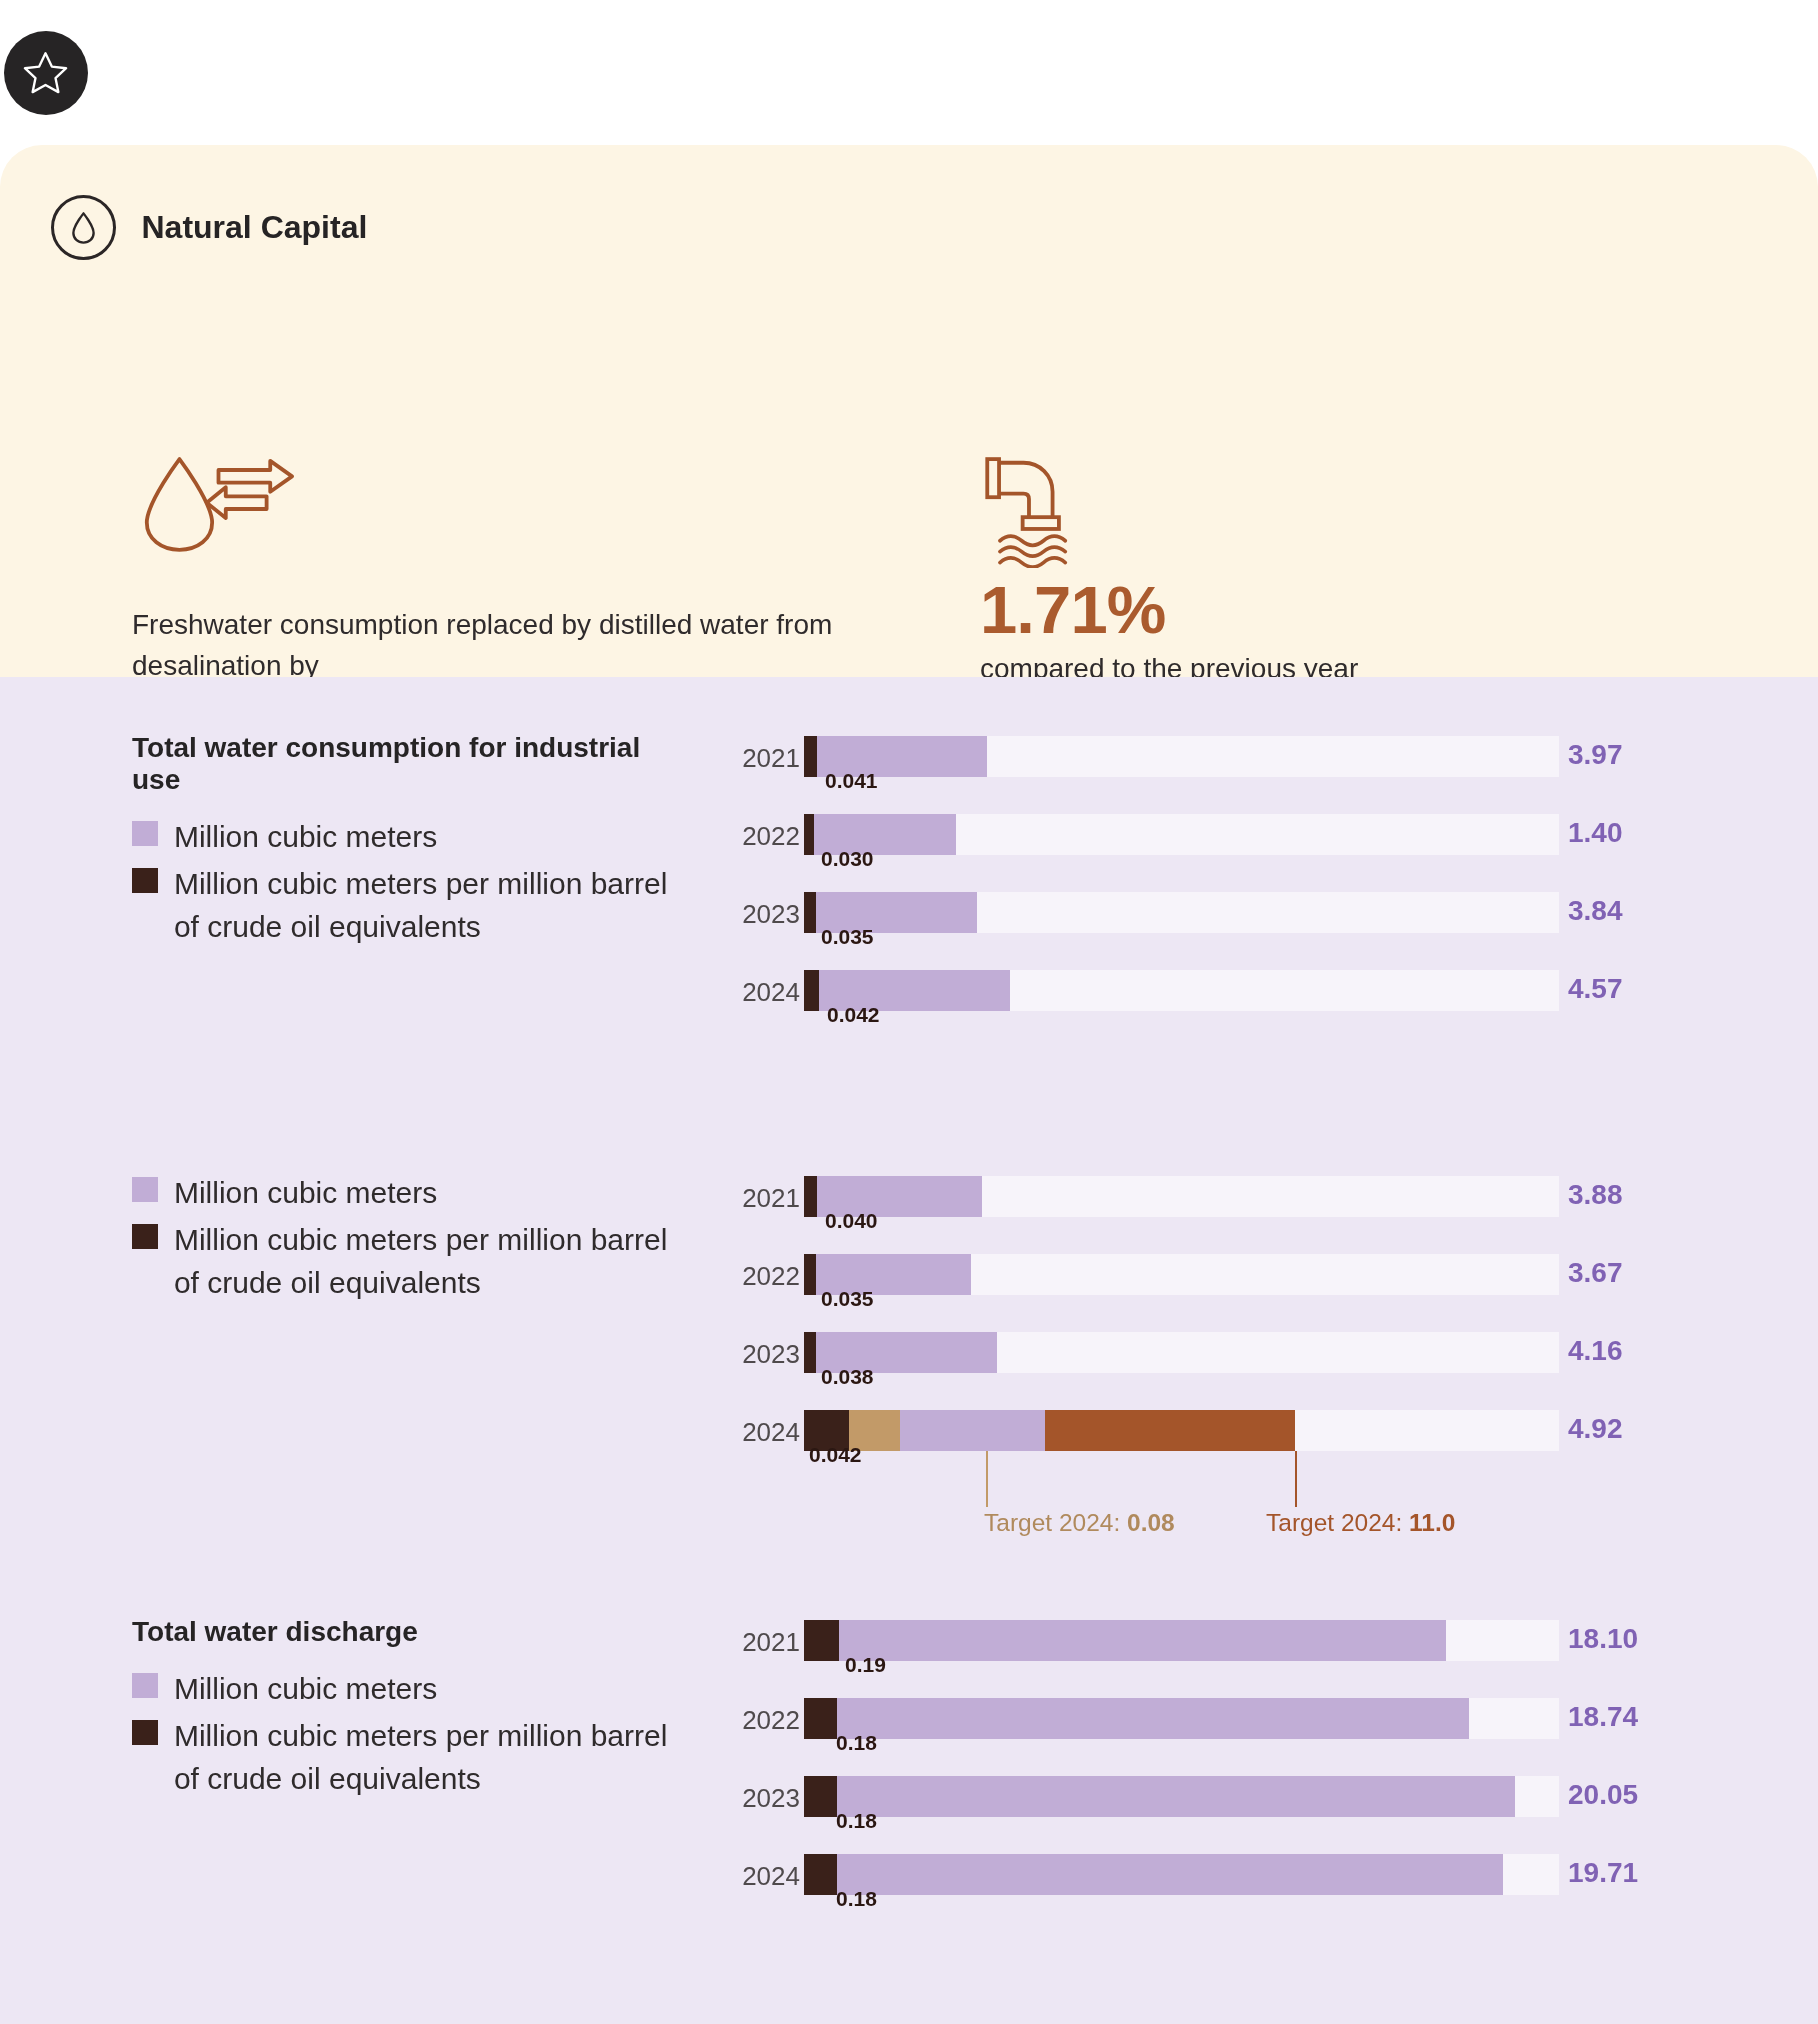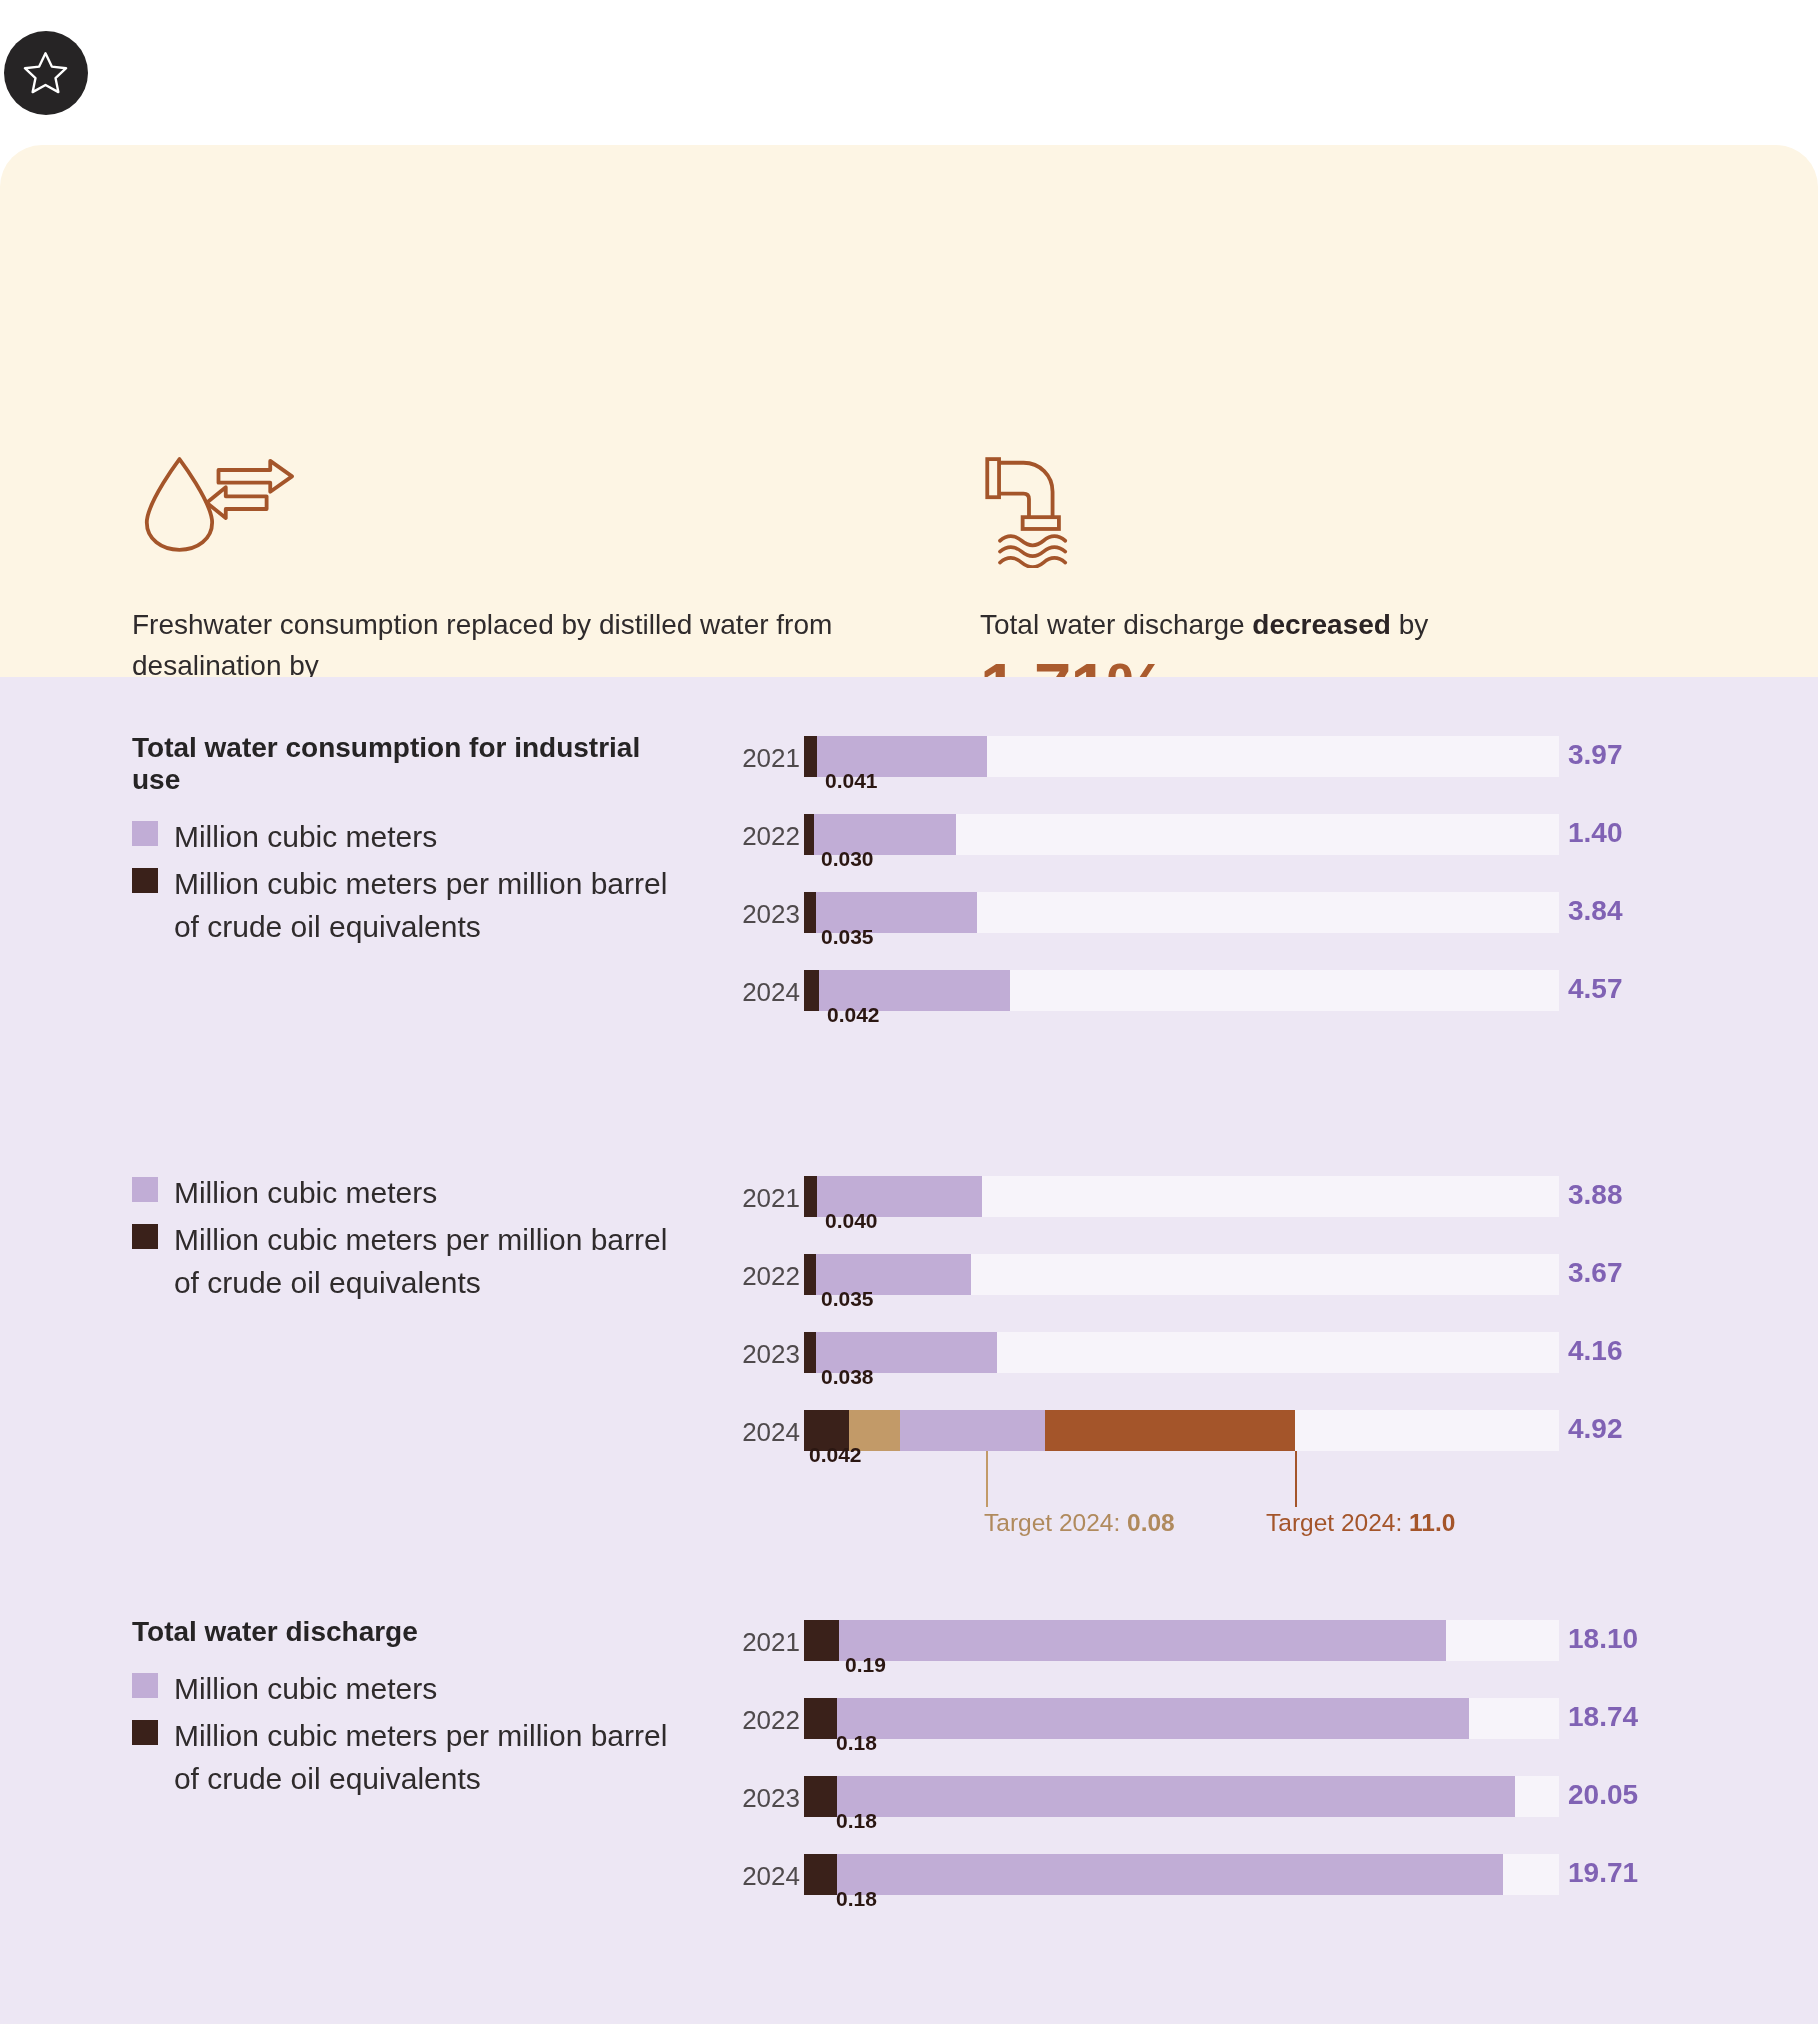--- a/index.html
+++ b/index.html
@@ -115,20 +115,28 @@
   <div class="header">
     <div class="star-badge">
       <svg width="49" height="49" viewBox="0 0 24 24">
         <polygon points="12,2.6 15.1,9.1 22.1,9.9 16.9,14.7 18.3,21.6 12,18.1 5.7,21.6 7.1,14.7 1.9,9.9 8.9,9.1" fill="none" stroke="#ffffff" stroke-width="1.15" stroke-linejoin="round"></polygon>
       </svg>
     </div>
   </div>
 
   <div class="cream-panel">
 
+    <div class="nc-head">
+      <div class="nc-circle">
+        <svg width="31" height="36" viewBox="0 0 26 32">
+          <path d="M13 3 C13 3 4 14.2 4 20.4 C4 25.4 8 29 13 29 C18 29 22 25.4 22 20.4 C22 14.2 13 3 13 3 Z" fill="none" stroke="#2b2626" stroke-width="2.1" stroke-linejoin="round"></path>
+        </svg>
+      </div>
+      <div class="nc-label">Natural Capital</div>
+    </div>
 
     <div class="kpi kpi-1">
       <div class="kpi-icon">
         <svg width="173" height="118" viewBox="0 0 190 130">
           <path d="M52 10 C52 10 16 58 16 80 C16 98 32 110 52 110 C72 110 88 98 88 80 C88 58 52 10 52 10 Z" fill="none" stroke="#A4552A" stroke-width="4.2" stroke-linejoin="round"></path>
           <path d="M95 22 L152 22 L152 12 L176 29 L152 46 L152 36 L95 36 Z" fill="none" stroke="#A4552A" stroke-width="4.2" stroke-linejoin="round"></path>
           <path d="M148 51 L103 51 L103 41 L82 58 L103 75 L103 65 L148 65 Z" fill="none" stroke="#A4552A" stroke-width="4.2" stroke-linejoin="round"></path>
         </svg>
       </div>
       <div class="kpi-text">Freshwater consumption replaced by distilled water from desalination by</div>
@@ -140,21 +148,20 @@
         <svg width="127" height="118" viewBox="0 0 140 130">
           <rect x="8" y="10" width="13" height="42" fill="none" stroke="#A4552A" stroke-width="4.2"></rect>
           <path d="M21 14 L48 14 C66 14 80 28 80 46 L80 74" fill="none" stroke="#A4552A" stroke-width="4.2" stroke-linejoin="round"></path>
           <path d="M21 48 L48 48 C52 48 54 50 54 54 L54 74" fill="none" stroke="#A4552A" stroke-width="4.2" stroke-linejoin="round"></path>
           <rect x="47" y="74" width="40" height="13" fill="none" stroke="#A4552A" stroke-width="4.2"></rect>
           <path d="M22 100 Q34 90 46 100 T70 100 T94 100" fill="none" stroke="#A4552A" stroke-width="4" stroke-linecap="round"></path>
           <path d="M22 112 Q34 102 46 112 T70 112 T94 112" fill="none" stroke="#A4552A" stroke-width="4" stroke-linecap="round"></path>
           <path d="M22 124 Q34 114 46 124 T70 124 T94 124" fill="none" stroke="#A4552A" stroke-width="4" stroke-linecap="round"></path>
         </svg>
       </div>
-      <div class="kpi-text"><span>Total water discharge </span><b>decreased</b><span> by</span></div>
       <div class="kpi-big inline">1.71%</div>
       <div class="kpi-sub">compared to the previous year</div>
     </div>
   </div>
 
   <div class="lav-panel">
 
     <div class="block block-1">
       <div class="block-left">
         <div class="block-title">Total water consumption for industrial use</div>

